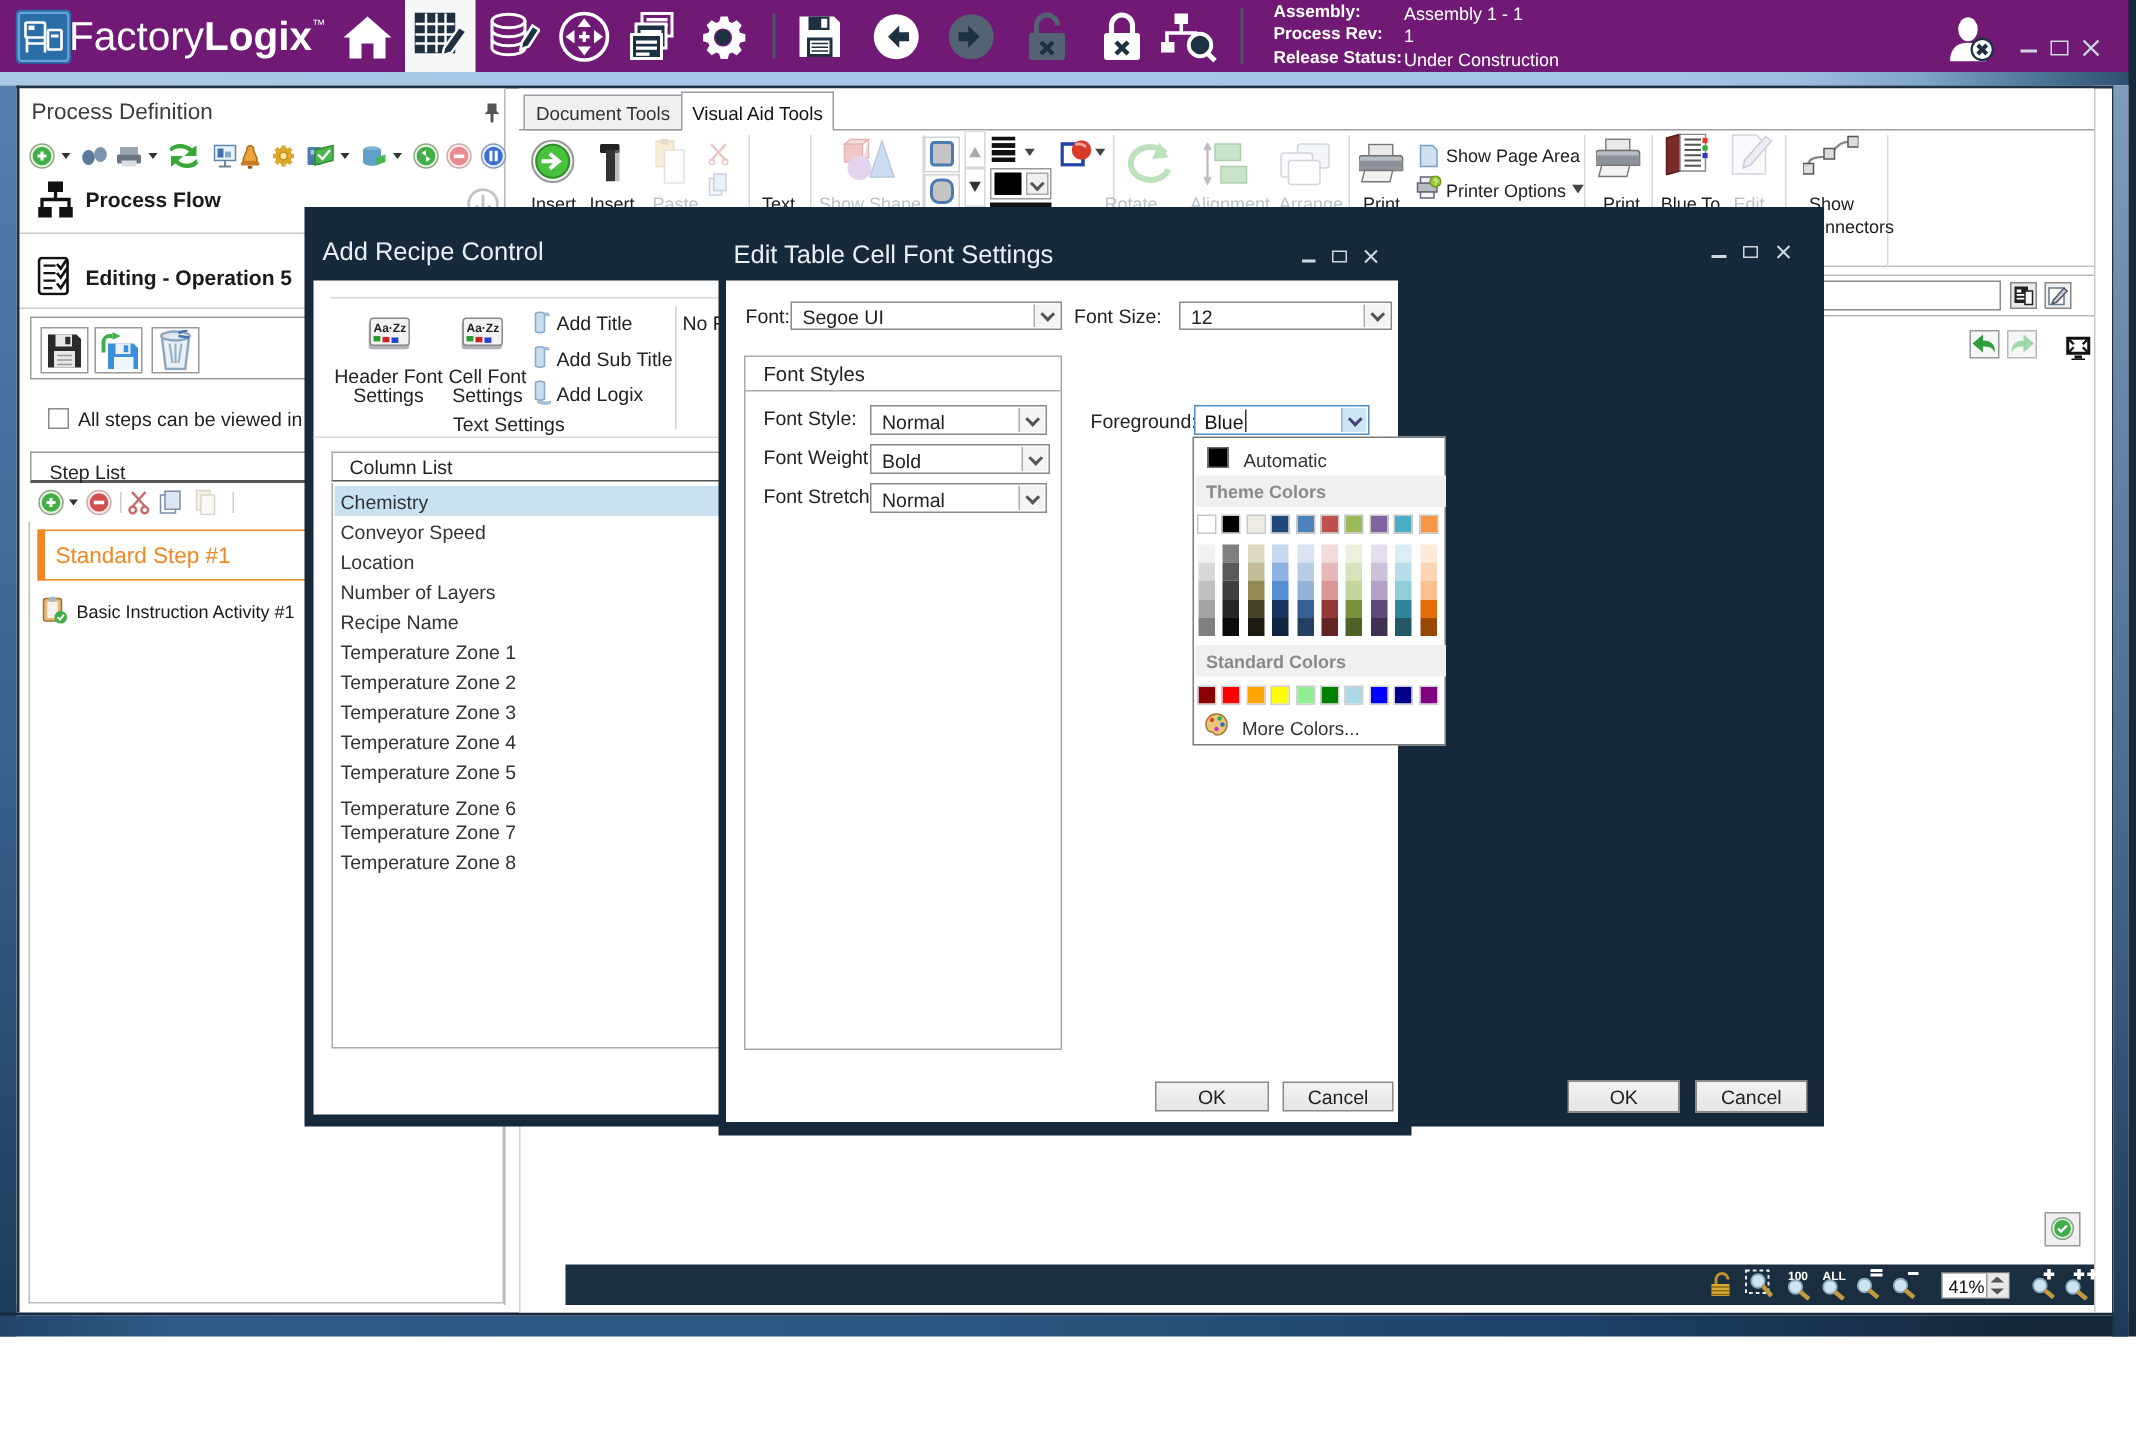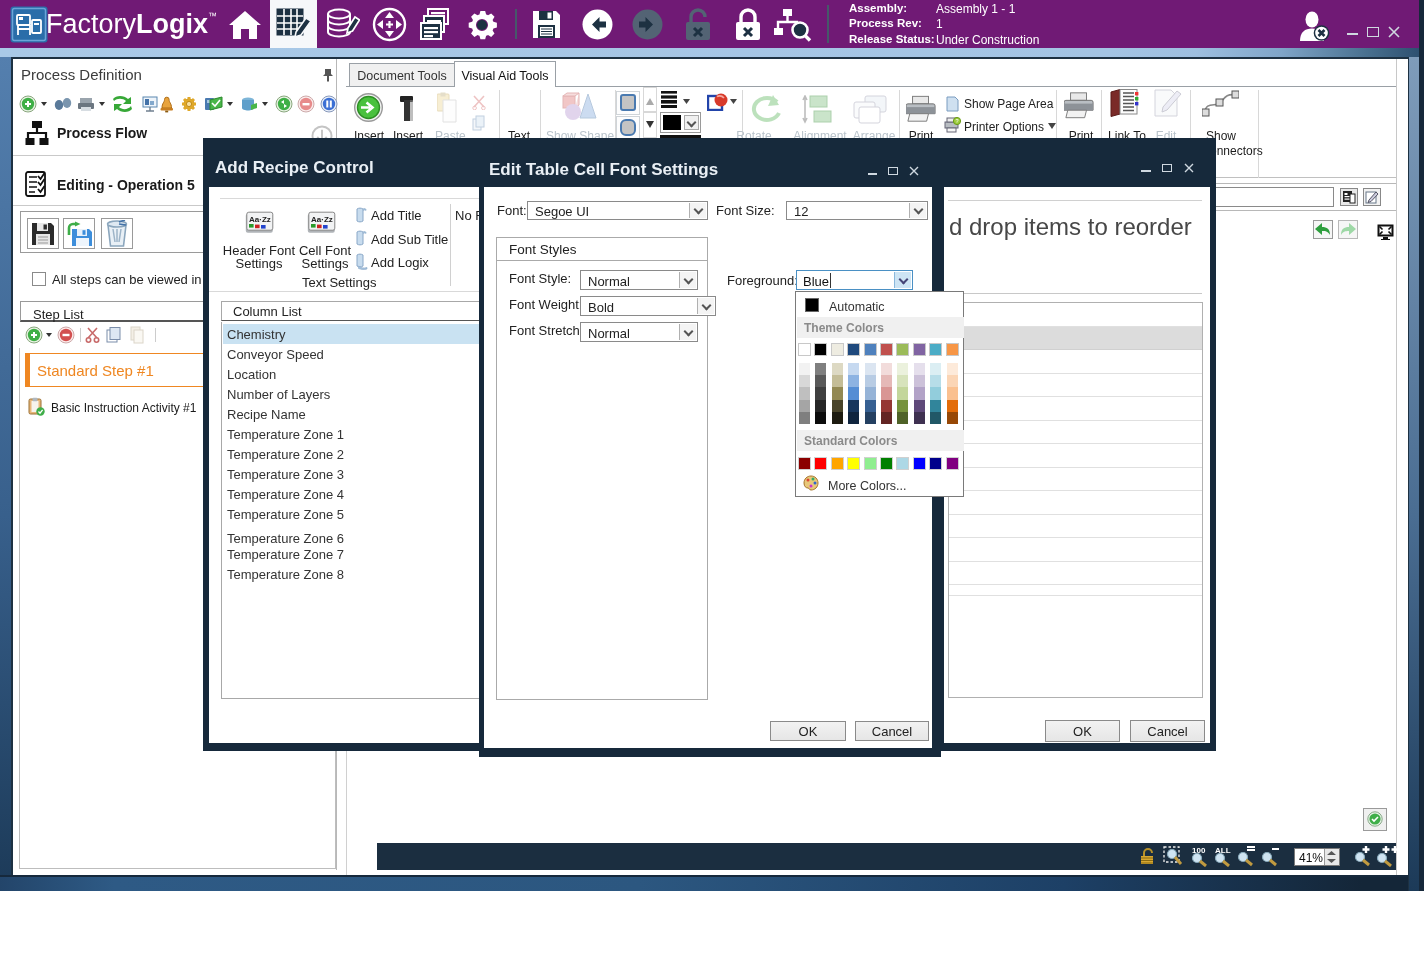--- a/index.html
+++ b/index.html
@@ -23,21 +23,21 @@
 #ribbon{left:346px;top:59px;width:1050px;height:119px;background:#fff;border-bottom:1px solid #c0c0c0}
 
 #docarea{left:346px;top:179px;width:1050px;height:696px;background:#fff;border-left:1px solid #d0d0d0}
 #statusbar{left:377px;top:843px;width:1019px;height:27px;background:#1b2e40}
 
 #dlg1{left:203px;top:138px;width:1013px;height:613px;background:#16293b}
 #dlg1 .panelL{position:absolute;left:6px;top:49px;width:272px;height:556px;background:#fff}
 #dlg1 .panelR{position:absolute;left:741px;top:49px;width:266px;height:556px;background:#fff}
 #dlg2{left:479px;top:150px;width:462px;height:607px;background:#16293b}
 #dlg2 .body{position:absolute;left:5px;top:37px;width:448px;height:561px;background:#fff}
-.dlgtitle{color:#e9eff5;font-size:17px;font-weight:700}
+.dlgtitle{color:#e9eff5;font-size:17px;font-weight:400}
 .btn{position:absolute;background:linear-gradient(#f2f2f2,#e6e6e6);border:1px solid #8a8a8a;font-size:13px;color:#222;text-align:center}
 .combo{position:absolute;background:#fff;border:1px solid #8a8a8a;font-size:13px;color:#222}
 .combo .arr{position:absolute;right:1px;top:1px;bottom:1px;width:17px;background:#f4f4f4;border-left:1px solid #b0b0b0}
 .chev{position:absolute;width:7px;height:7px;border-right:2px solid #555;border-bottom:2px solid #555;transform:rotate(45deg)}
 .tbl{font-size:11.5px;font-weight:bold;color:#fff}
 .tbv{font-size:12px;color:#fff}
 .ibtn{position:absolute;width:32px;height:31px;border:1px solid #9a9a9a;background:#fff;display:flex;align-items:center;justify-content:center}
 .rsep{top:31px;width:1px;height:88px;background:#d8d8d8}
 .rlbl{font-size:12px;color:#1c1c1c;text-align:center}
 .tsl{font-size:13px;color:#222;text-align:center;line-height:13px}
@@ -472,21 +472,21 @@
     <div class="a rlbl" style="left:722px;top:70px;width:26px">Print</div>
 
     <svg class="a" style="left:764px;top:30px" width="33" height="28" viewBox="0 0 33 28">
       <path d="M1 3 L10 0.5 V25 L1 27.5 Z" fill="#7a2a28" stroke="#5a1a18"></path>
       <rect x="10" y="0.5" width="17" height="24.5" fill="#fdfdfd" stroke="#888"></rect>
       <path d="M13 4 H24 M13 7.5 H24 M13 11 H24 M13 14.5 H24 M13 18 H24 M13 21.5 H24" stroke="#555" stroke-width="1.4"></path>
       <rect x="25" y="3" width="3.4" height="3.4" fill="#e33"></rect>
         <rect x="25" y="8" width="3.4" height="3.4" fill="#3a3"></rect>
         <rect x="25" y="13" width="3.4" height="3.4" fill="#33c"></rect>
     </svg>
-    <div class="a rlbl" style="left:760px;top:70px;width:42px">Link To</div>
+    <div class="a rlbl" style="left:760px;top:70px;width:42px">Blue To</div>
     <svg class="a" style="left:807px;top:30px" width="29" height="28" viewBox="0 0 29 28" opacity="0.5">
       <path d="M2 1 H18 L24 7 V27 H2 Z" fill="#f4f6f8" stroke="#aab"></path>
       <path d="M10 18 L24 2 L28 5 L14 21 L9 23 Z" fill="#dde" stroke="#99a"></path>
     </svg>
     <div class="a rlbl" style="left:807px;top:70px;width:26px;color:#b9c3cb">Edit</div>
 
     <svg class="a" style="left:856px;top:30px" width="37" height="30" viewBox="0 0 37 30">
       <path d="M3 24 C3 12 14 18 18 14 C22 10 24 4 34 6" fill="none" stroke="#888" stroke-width="1.6"></path>
       <rect x="0" y="20" width="7" height="7" fill="#ddd" stroke="#555"></rect>
       <rect x="14" y="10" width="7" height="7" fill="#ddd" stroke="#555"></rect>
@@ -643,40 +643,20 @@
       <div class="a cl" style="left:18px;top:240px">Temperature Zone 1</div>
       <div class="a cl" style="left:18px;top:260px">Temperature Zone 2</div>
       <div class="a cl" style="left:18px;top:280px">Temperature Zone 3</div>
       <div class="a cl" style="left:18px;top:300px">Temperature Zone 4</div>
       <div class="a cl" style="left:18px;top:320px">Temperature Zone 5</div>
       <div class="a cl" style="left:18px;top:344px">Temperature Zone 6</div>
       <div class="a cl" style="left:18px;top:360px">Temperature Zone 7</div>
       <div class="a cl" style="left:18px;top:380px">Temperature Zone 8</div>
       <div class="a" style="left:12px;bottom:44px;right:0;height:1px;background:#a8a8a8"></div>
     </div>
-    <div class="panelR">
-      <div class="a" style="left:4px;top:13px;right:8px;height:1px;background:#d0d0d0"></div>
-      <div class="a" style="left:5px;top:26px;font-size:24px;color:#474747;white-space:nowrap">d drop items to reorder</div>
-      <div class="a" style="left:4px;top:106px;right:8px;height:1px;background:#c8c8c8"></div>
-      <div class="a" style="left:4px;top:115px;width:255px;height:396px;border:1px solid #b0b0b0;background:#fff">
-        <div style="height:23.5px;border-bottom:1px solid #e0e0e0"></div>
-        <div style="height:23.5px;background:#dcdcdc;border-bottom:1px solid #d0d0d0"></div>
-        <div style="height:23.5px;border-bottom:1px solid #e0e0e0"></div>
-        <div style="height:23.5px;border-bottom:1px solid #e0e0e0"></div>
-        <div style="height:23.5px;border-bottom:1px solid #e0e0e0"></div>
-        <div style="height:23.5px;border-bottom:1px solid #e0e0e0"></div>
-        <div style="height:23.5px;border-bottom:1px solid #e0e0e0"></div>
-        <div style="height:23.5px;border-bottom:1px solid #e0e0e0"></div>
-        <div style="height:23.5px;border-bottom:1px solid #e0e0e0"></div>
-        <div style="height:23.5px;border-bottom:1px solid #e0e0e0"></div>
-        <div style="height:23.5px;border-bottom:1px solid #e0e0e0"></div>
-        <div style="height:23.5px;border-bottom:1px solid #e0e0e0"></div>
-        <div style="height:11px;border-bottom:1px solid #e0e0e0"></div>
-      </div>
-    </div>
     <div class="btn" style="left:842px;top:582px;width:75px;height:22px;padding-top:3px">OK</div>
     <div class="btn" style="left:927px;top:582px;width:75px;height:22px;padding-top:3px">Cancel</div>
   </div>
   <div id="dlg2" class="a">
     <div class="a dlgtitle" style="left:10px;top:10px">Edit Table Cell Font Settings</div>
     <div class="a" style="left:389px;top:23px;width:9px;height:2px;background:#cfd8e0"></div>
     <div class="a" style="left:409px;top:17px;width:10px;height:8px;border:1.4px solid #cfd8e0"></div>
     <svg class="a" style="left:430px;top:16px" width="10" height="10" viewBox="0 0 10 10">
         <path d="M1 1 L9 9 M9 1 L1 9" stroke="#cfd8e0" stroke-width="1.4"></path>
       </svg>
@@ -696,21 +676,21 @@
       <div class="a" style="left:12px;top:50px;width:212px;height:463px;border:1px solid #aaa">
         <div style="height:23px;border-bottom:1px solid #aaa;font-size:13.5px;color:#222;padding:4px 0 0 12px">Font Styles</div>
       </div>
       <div class="a" style="left:25px;top:84px;font-size:13px;color:#222">Font Style:</div>
       <div class="combo" style="left:96px;top:83px;width:118px;height:20px">
           <span style="position:absolute;left:7px;top:3px">Normal</span>
           <span class="arr"></span>
           <span class="chev" style="right:5px;top:5px"></span>
         </div>
       <div class="a" style="left:25px;top:110px;font-size:13px;color:#222">Font Weight:</div>
-      <div class="combo" style="left:96px;top:109px;width:136px;height:20px">
+      <div class="combo" style="left:96px;top:109px;width:120px;height:20px">
           <span style="position:absolute;left:7px;top:3px">Bold</span>
           <span class="arr"></span>
           <span class="chev" style="right:5px;top:5px"></span>
         </div>
       <div class="a" style="left:25px;top:136px;font-size:13px;color:#222">Font Stretch:</div>
       <div class="combo" style="left:96px;top:135px;width:118px;height:20px">
           <span style="position:absolute;left:7px;top:3px">Normal</span>
           <span class="arr"></span>
           <span class="chev" style="right:5px;top:5px"></span>
         </div>

